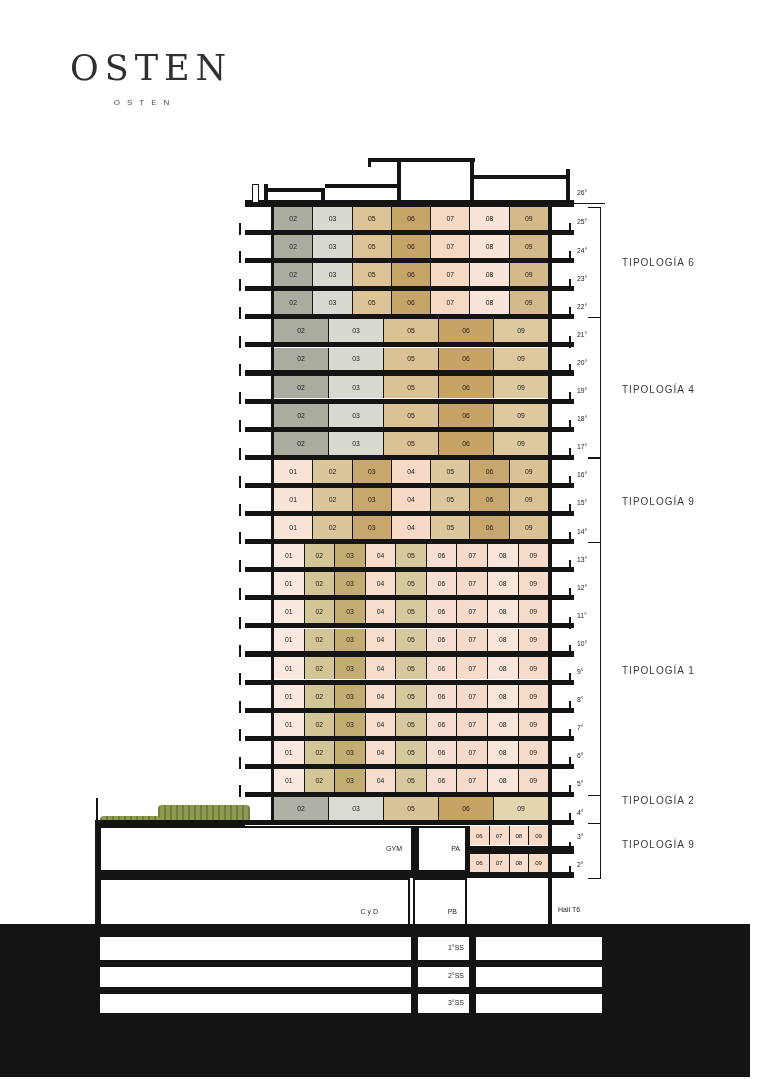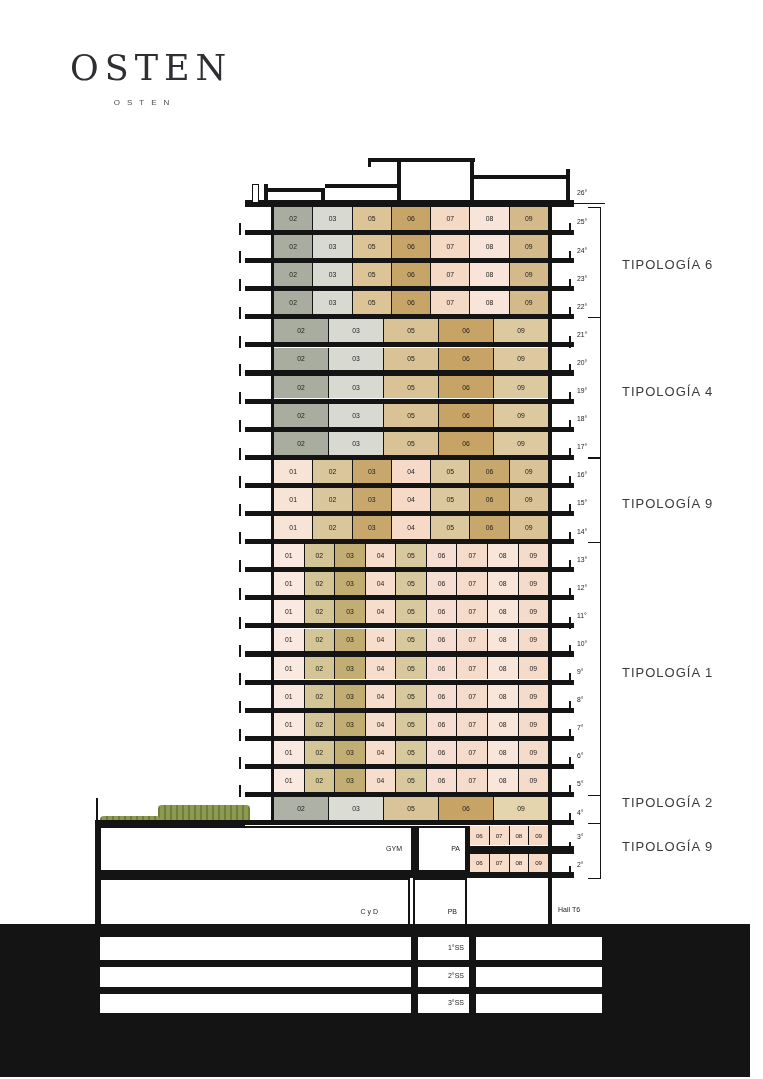--- a/index.html
+++ b/index.html
@@ -13,21 +13,21 @@
     letter-spacing:6px;color:#2e2e33;}
   .logo-sub{position:absolute;left:70px;top:98px;width:150px;text-align:center;
     font-size:8px;letter-spacing:7px;color:#4a4a4a;}
   .wm{position:absolute;width:180px;text-align:center;font-weight:700;font-size:33px;
     letter-spacing:7px;color:rgba(168,136,102,0.20);font-family:"Liberation Sans",sans-serif;}
   .floor-row{position:absolute;display:flex;}
   .cell{flex:1 1 0;border-right:1.8px solid #141414;display:flex;align-items:center;
     justify-content:center;font-size:6.8px;color:#1c1c1c;}
   .cell:last-child{border-right:none;}
   .flabel{position:absolute;font-size:6.8px;color:#1c1c1c;white-space:nowrap;}
-  .typolabel{position:absolute;left:622px;font-size:13px;letter-spacing:1px;color:#3a3a3a;white-space:nowrap;}
+  .typolabel{position:absolute;left:622px;font-size:10px;letter-spacing:1px;color:#3a3a3a;white-space:nowrap;}
   .roomlabel{position:absolute;font-size:7px;color:#1c1c1c;text-align:right;white-space:nowrap;}
   .hedge{position:absolute;background:#8d9b52;border-radius:4px 4px 0 0;
     background-image:repeating-linear-gradient(90deg,rgba(75,90,30,.45) 0 2px,rgba(0,0,0,0) 2px 6px);}
   .thinline{position:absolute;background:#141414;}
 </style>
 </head>
 <body>
 
 <div id="stage">
 

